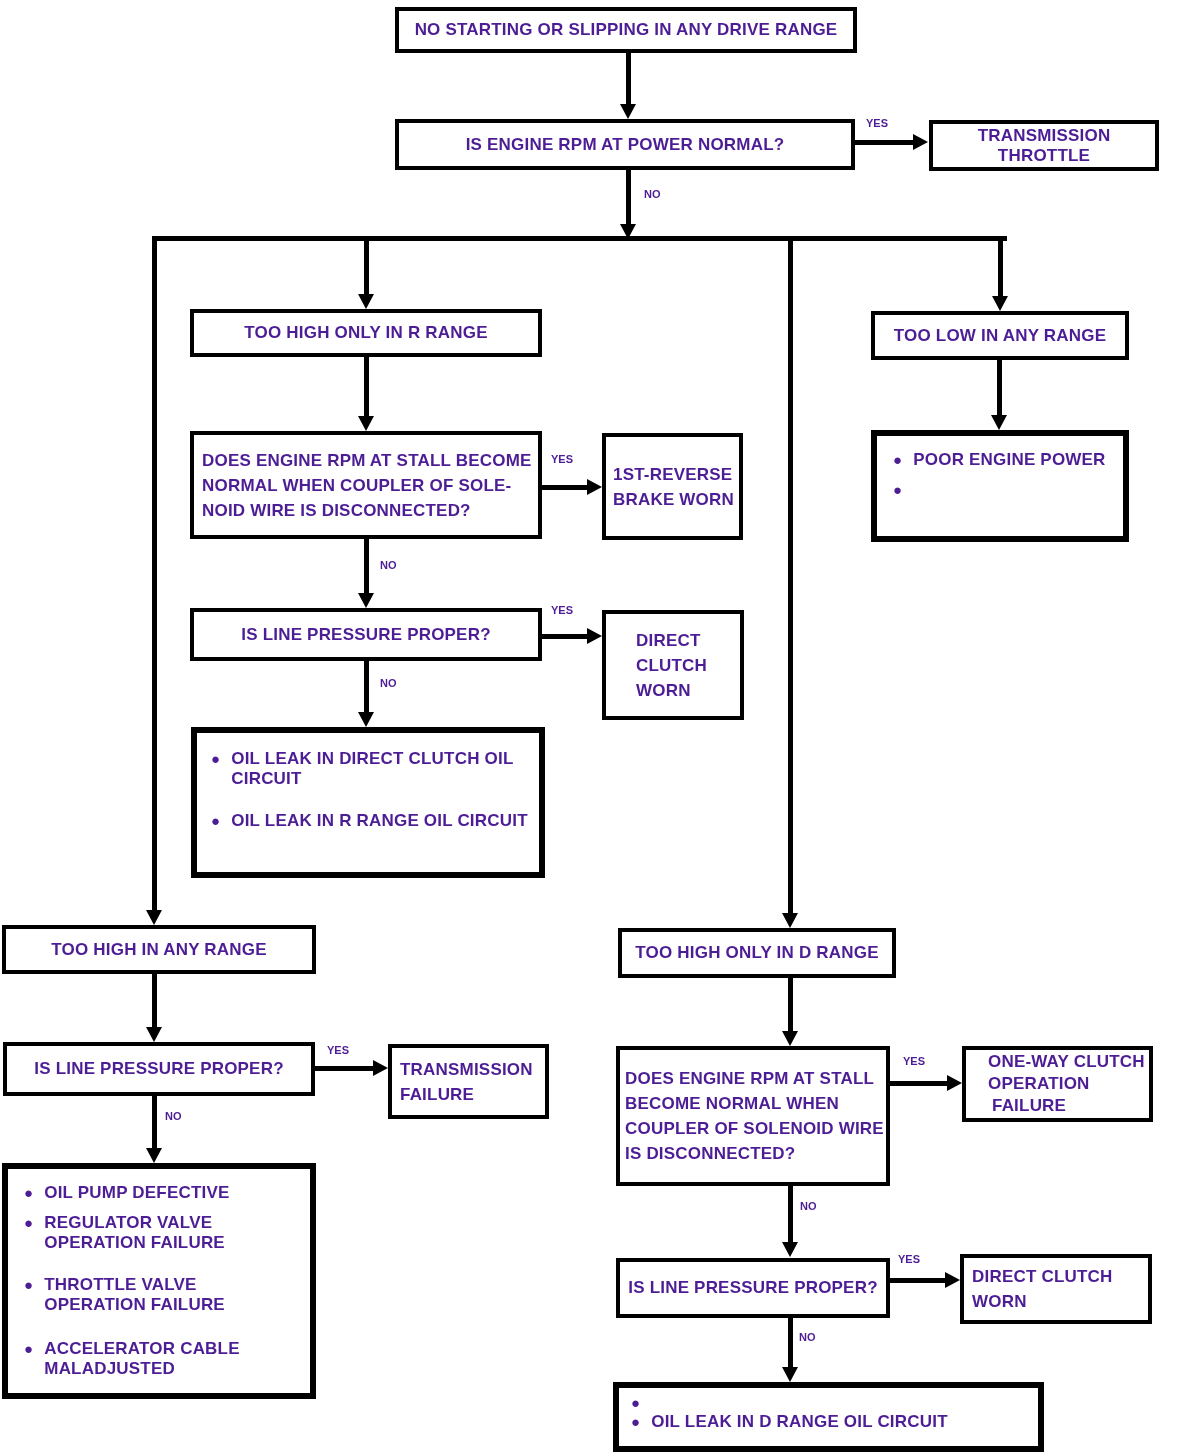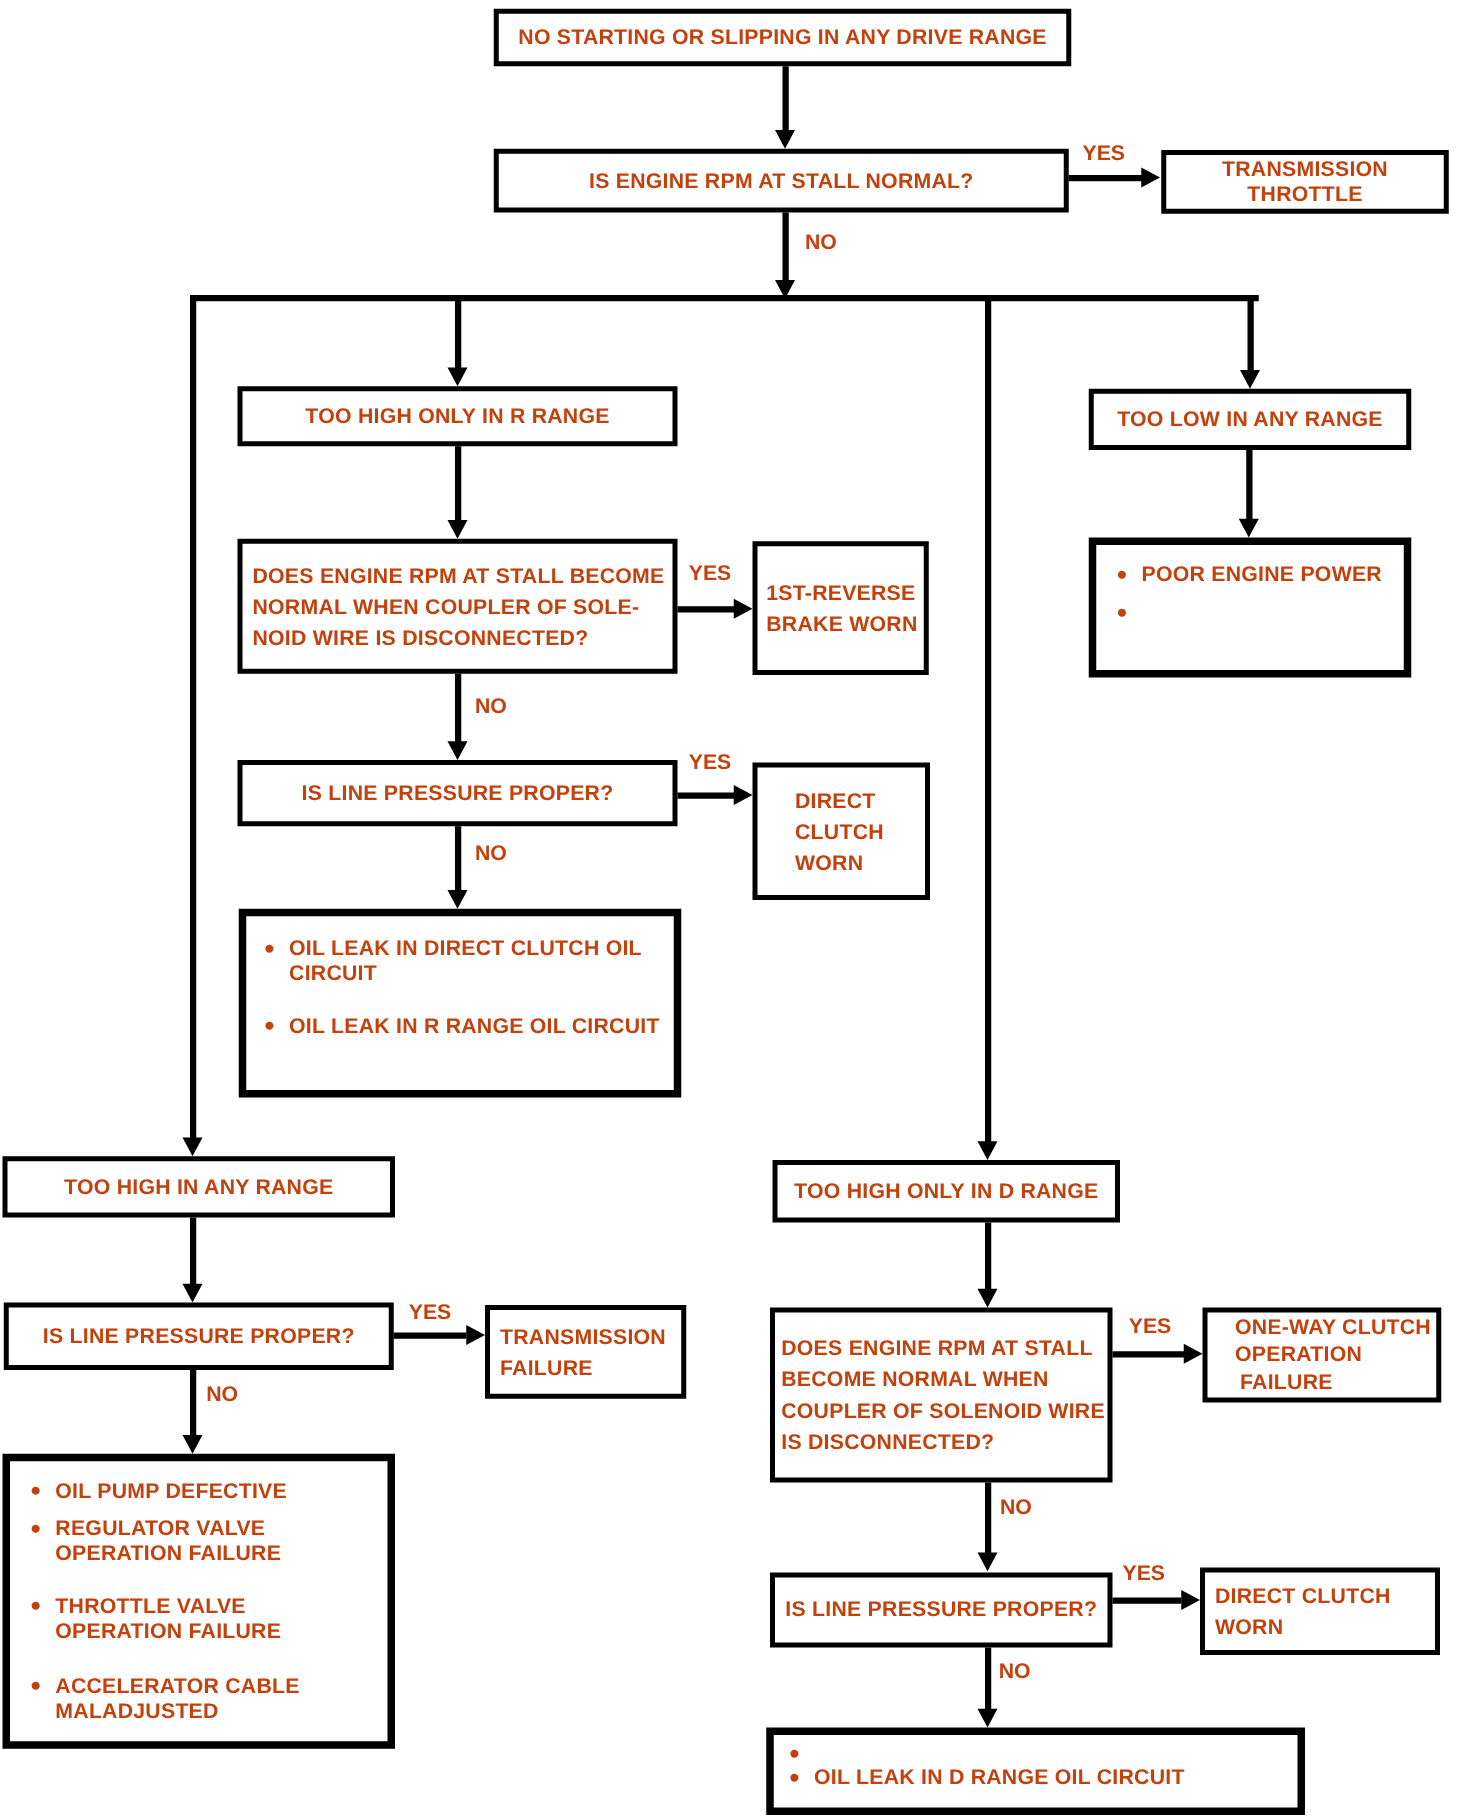--- a/index.html
+++ b/index.html
@@ -1,49 +1,49 @@
 <!DOCTYPE html>
 <html><head>
 <meta charset="utf-8">
 <style>
   html,body{margin:0;padding:0;background:#ffffff;}
   .page{
     position:relative;width:1184px;height:1454px;background:#ffffff;
-    font-family:"Liberation Sans",sans-serif;font-weight:bold;color:#c2410c;
+    font-family:"Liberation Sans",sans-serif;font-weight:bold;color:#4c1d95;
     overflow:hidden;
   }
   .box{
     position:absolute;border:4px solid #000;box-sizing:border-box;background:#fff;
     font-size:17px;line-height:20px;letter-spacing:.2px;
   }
   .thick{border-width:6px;}
   .center{display:flex;align-items:center;justify-content:center;text-align:center;padding:0 6px;}
   .lines{display:flex;flex-direction:column;justify-content:center;}
   .lines div{line-height:25px;white-space:nowrap;}
   .vl{position:absolute;width:5px;background:#000;}
   .hl{position:absolute;height:5px;background:#000;}
   .ad{position:absolute;width:0;height:0;border-left:8px solid transparent;border-right:8px solid transparent;border-top:15px solid #000;}
   .ar{position:absolute;width:0;height:0;border-top:8px solid transparent;border-bottom:8px solid transparent;border-left:15px solid #000;}
-  .lbl{position:absolute;font-size:17px;line-height:18px;}
+  .lbl{position:absolute;font-size:11px;line-height:18px;}
   .bullets{display:flex;flex-direction:column;}
   .bi{display:flex;align-items:flex-start;}
   .dot{flex:0 0 auto;margin-right:11px;font-size:15px;line-height:20px;}
   .txt{line-height:20px;}
 </style>
 </head>
 <body>
 
 <div class="page">
 
   <div class="box center" style="left:395px;top:7px;width:462px;height:46px">
     <span>NO STARTING OR SLIPPING IN ANY DRIVE RANGE</span>
   </div>
 
   <div class="box center" style="left:395px;top:119px;width:460px;height:51px">
-    <span>IS ENGINE RPM AT STALL NORMAL?</span>
+    <span>IS ENGINE RPM AT POWER NORMAL?</span>
   </div>
 
   <div class="box center" style="left:929px;top:120px;width:230px;height:51px">
     <span>TRANSMISSION THROTTLE</span>
   </div>
 
   <div class="box lines" style="left:190px;top:431px;width:352px;height:108px;padding-left:8px">
     <div>DOES ENGINE RPM AT STALL BECOME</div>
     <div>NORMAL WHEN COUPLER OF SOLE-</div>
     <div>NOID WIRE IS DISCONNECTED?</div>

